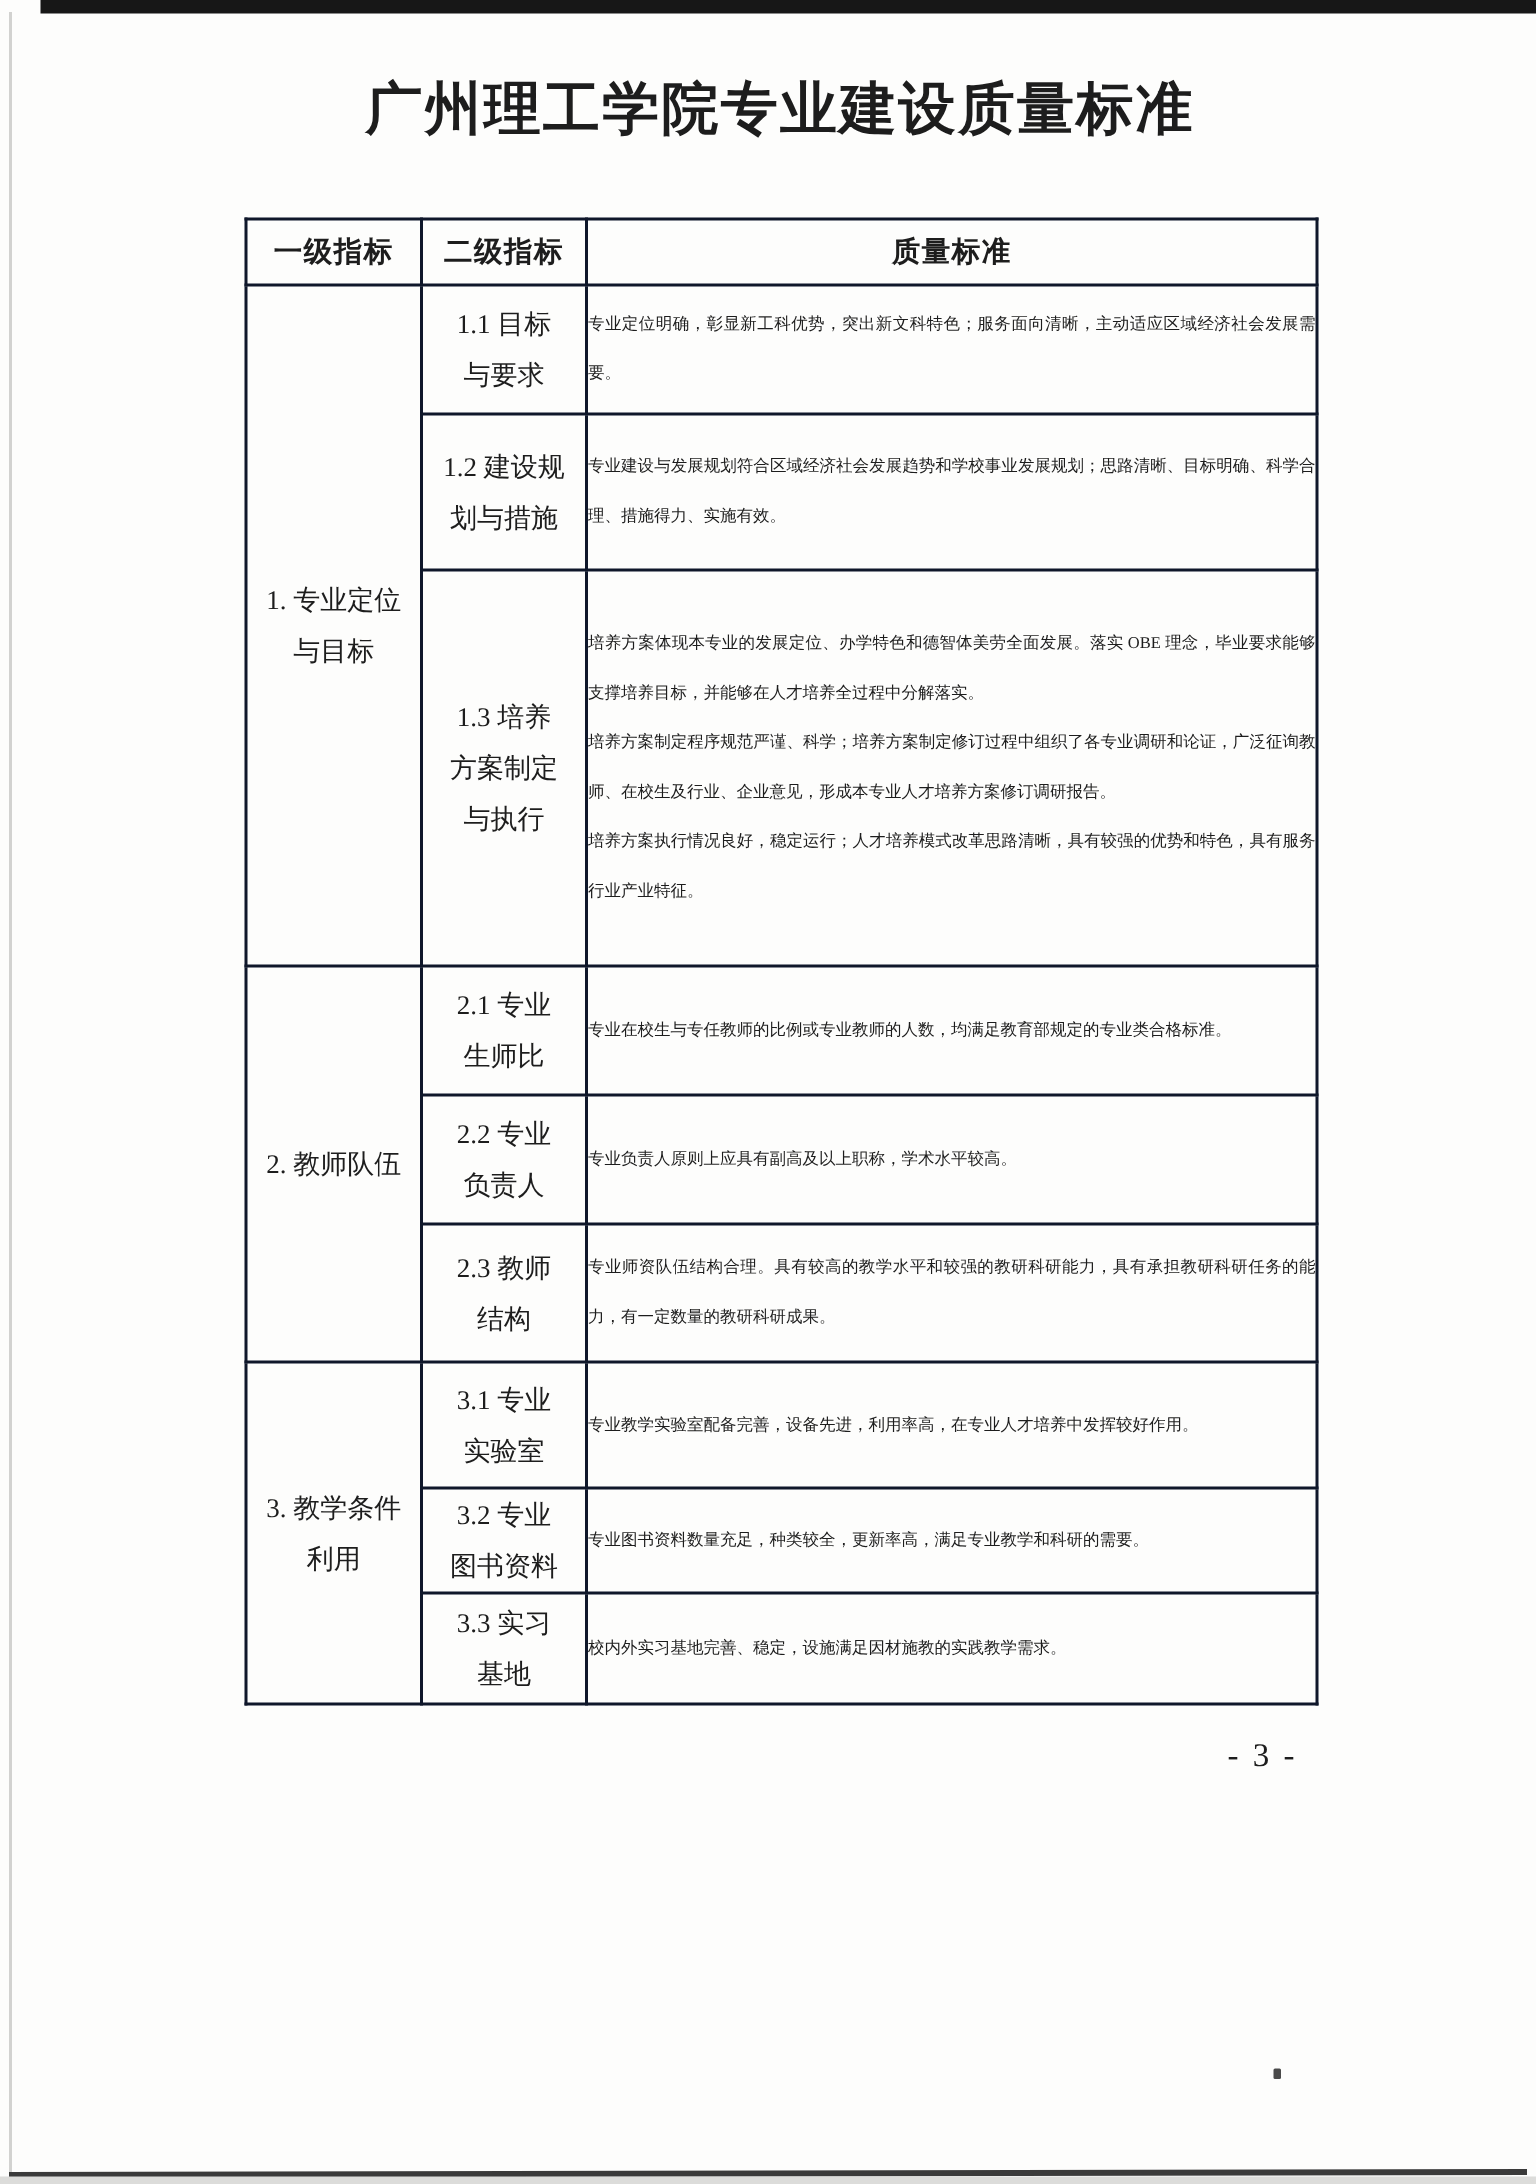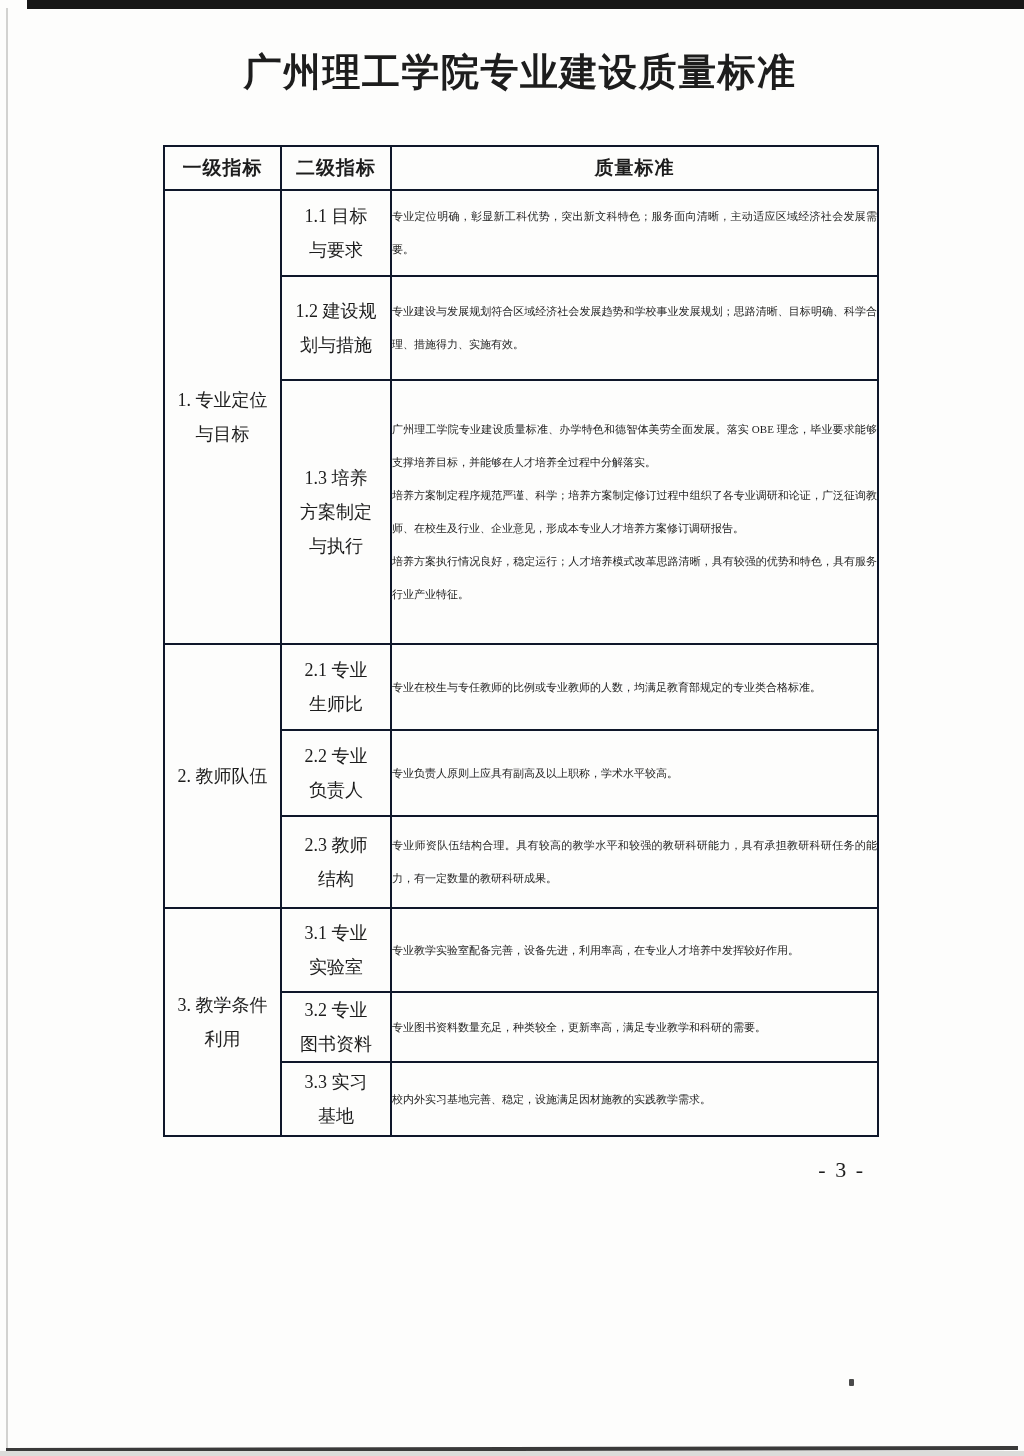--- a/index.html
+++ b/index.html
@@ -127,21 +127,21 @@
 划与措施</td>
         <td class="c3">
           <p>专业建设与发展规划符合区域经济社会发展趋势和学校事业发展规划；思路清晰、目标明确、科学合理、措施得力、实施有效。</p>
         </td>
       </tr>
       <tr style="height:264px">
         <td class="c2">1.3 培养
 方案制定
 与执行</td>
         <td class="c3">
-          <p>广州理工学院专业建设质量标准、办学特色和德智体美劳全面发展。落实 OBE 理念，毕业要求能够支撑培养目标，并能够在人才培养全过程中分解落实。</p>
+          <p>培养方案体现本专业的发展定位、办学特色和德智体美劳全面发展。落实 OBE 理念，毕业要求能够支撑培养目标，并能够在人才培养全过程中分解落实。</p>
           <p>培养方案制定程序规范严谨、科学；培养方案制定修订过程中组织了各专业调研和论证，广泛征询教师、在校生及行业、企业意见，形成本专业人才培养方案修订调研报告。</p>
           <p>培养方案执行情况良好，稳定运行；人才培养模式改革思路清晰，具有较强的优势和特色，具有服务行业产业特征。</p>
         </td>
       </tr>
 
       <tr style="height:86px">
         <td class="c1" rowspan="3">2. 教师队伍</td>
         <td class="c2">2.1 专业
 生师比</td>
         <td class="c3">

